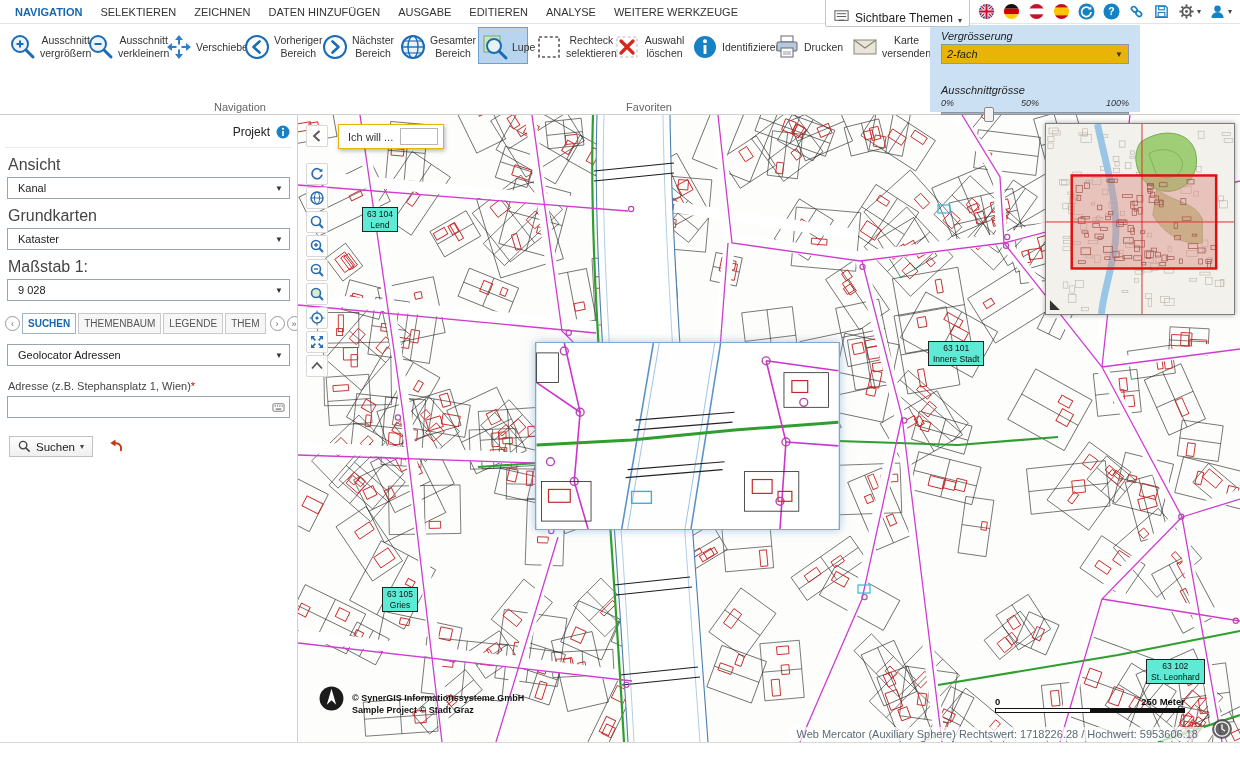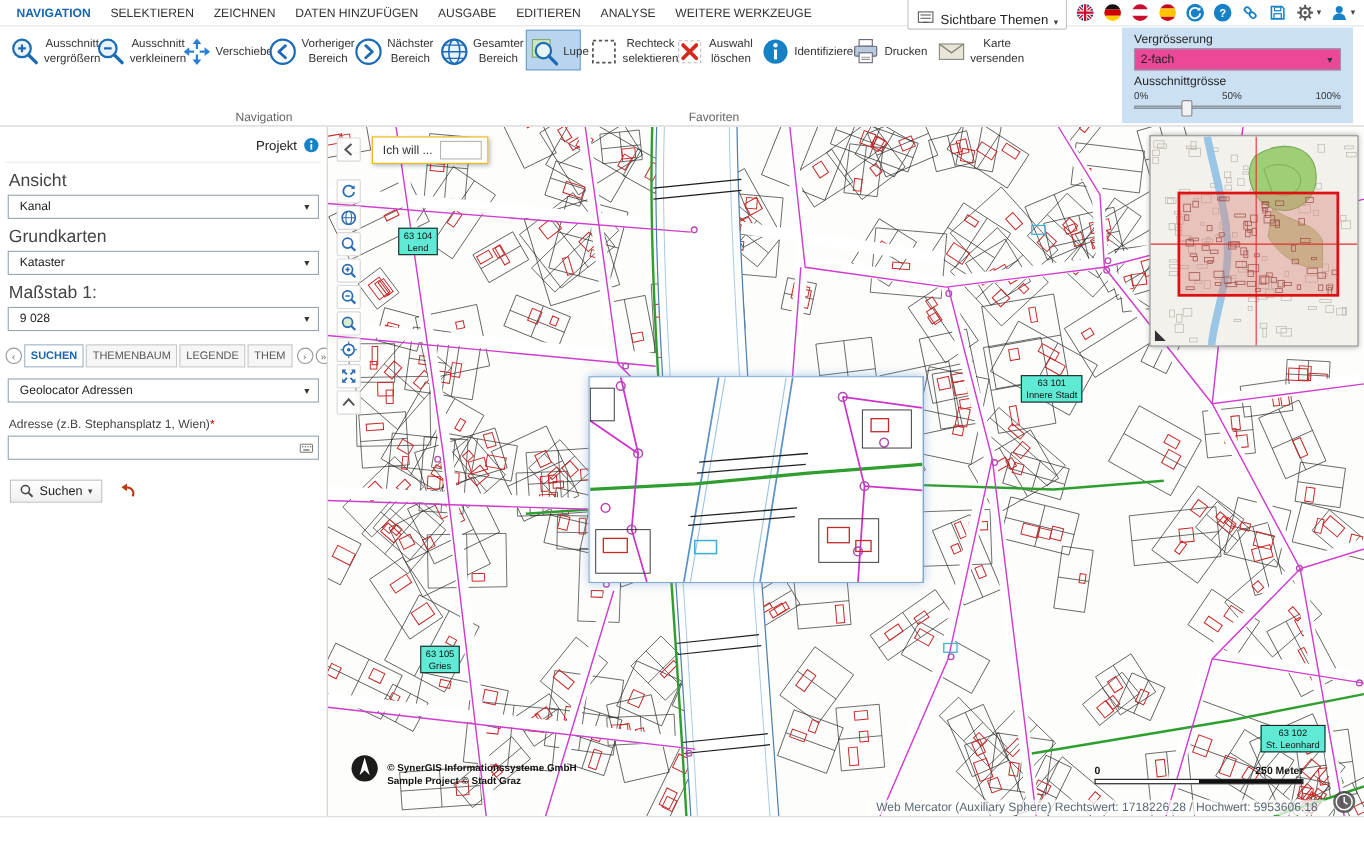--- a/index.html
+++ b/index.html
@@ -19,23 +19,23 @@
 
 
 .ribbon{position:absolute;top:24px;left:0;right:0;height:91px;background:#fff;border-bottom:1px solid #cfcfcf;display:flex;align-items:stretch;padding:1px 2px 0 4px;z-index:20;}
 .rb-group{position:relative;display:flex;align-items:flex-start;padding:2px 2px 14px 2px;}
 .rb-caption{position:absolute;bottom:1px;left:0;right:0;text-align:center;font-size:11px;color:#666;}
 .rb-btn{width:78px;display:flex;flex-direction:row;align-items:center;gap:3px;padding:5px 2px 2px;border:1px solid transparent;background:none;cursor:default;}
 .rb-btn.narrow{width:50px;}
 .rb-btn .ic{width:28px;height:28px;flex:none;}
 .rb-btn .lbl{font-size:10.5px;color:#333;text-align:center;line-height:1.2;}
 .rb-btn.selected{background:#b8d4ee;border-color:#6ba0d0;}
-.magpanel{position:absolute;left:1020px;top:1px;width:210px;height:87px;background:#cce0f4;padding:5px 11px 0 11px;}
+.magpanel{position:absolute;left:930px;top:1px;width:210px;height:87px;background:#cce0f4;padding:5px 11px 0 11px;font-style:italic;}
 .plabel{font-size:11px;color:#222;margin-bottom:2px;}
-.pselect{height:20px;background:#ec4899;border:1px solid #8a99ab;display:flex;align-items:center;justify-content:space-between;padding:0 5px;font-size:11px;margin-bottom:4px;color:#222;}
+.pselect{height:20px;background:#eab308;border:1px solid #8a99ab;display:flex;align-items:center;justify-content:space-between;padding:0 5px;font-size:11px;margin-bottom:20px;color:#222;}
 .slider{position:relative;height:28px;}
 .ticks{display:flex;justify-content:space-between;font-size:9px;color:#333;}
 .track{position:relative;height:3px;background:#a9b3bd;border:1px solid #8a949d;margin-top:4px;}
 .thumb{position:absolute;top:-6px;width:10px;height:15px;background:#f2f2f2;border:1px solid #888;border-radius:2px;}
 
 
 .sidebar{position:absolute;top:115px;left:0;width:298px;bottom:24px;background:#fff;border-right:1px solid #d0d0d0;padding:8px 5px;overflow:hidden;z-index:10;}
 .sb-head{display:flex;align-items:center;gap:6px;font-size:12px;color:#222;padding:2px 2px 8px;border-bottom:1px solid #ececec;margin-bottom:2px;justify-content:flex-end;}
 .sb-label{font-size:16px;color:#444;margin:8px 3px 3px;}
 .sb-select{height:22px;border:1px solid #97a4b2;background:#fff;display:flex;align-items:center;justify-content:space-between;padding:0 6px 0 10px;font-size:11px;color:#222;margin:0 2px;}

